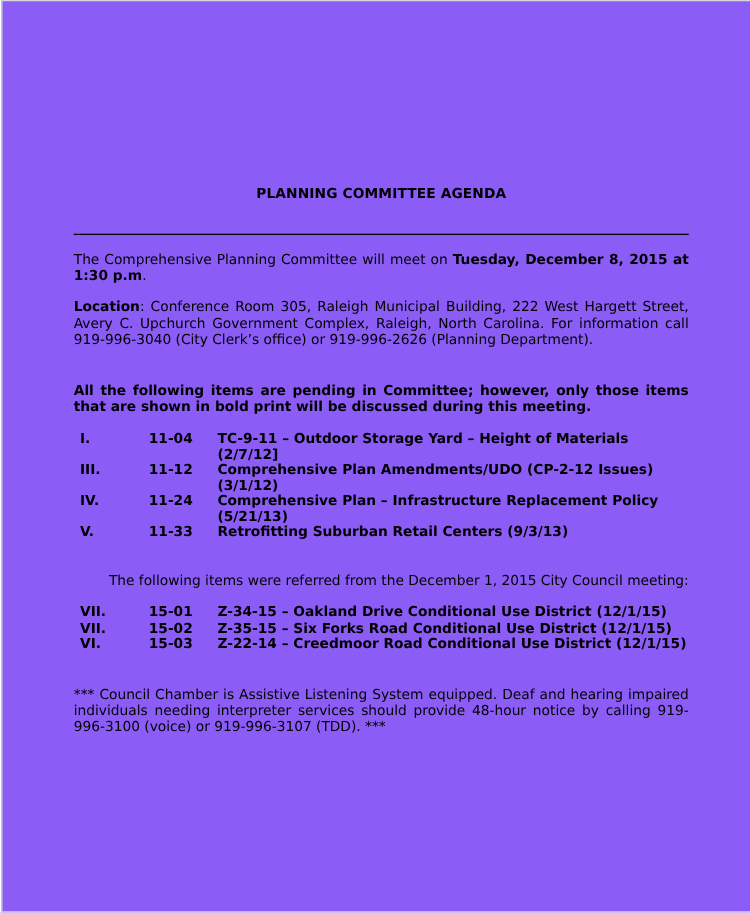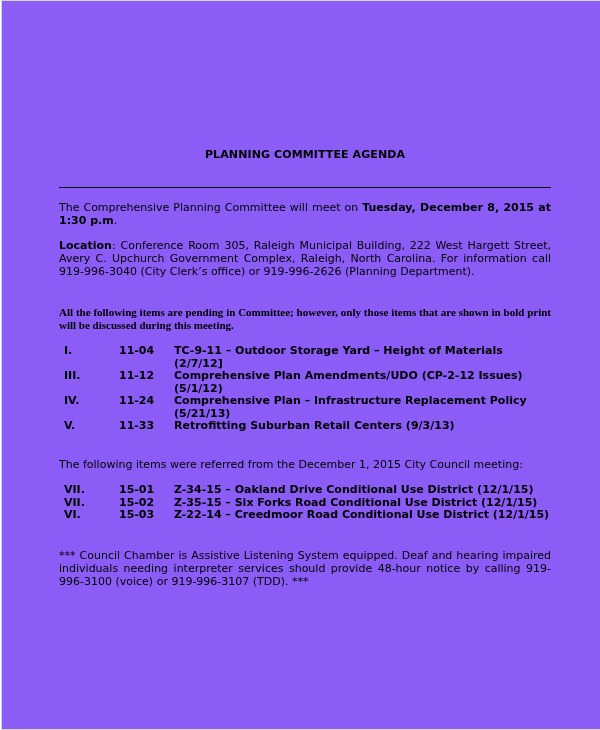--- a/index.html
+++ b/index.html
@@ -52,22 +52,22 @@
     .para {
       position: absolute;
       left: 0;
       width: 492px;
       text-align: justify;
       margin: 0;
     }
     .para b { font-weight: bold; }
     .p-meeting { top: 200px; }
     .p-location { top: 238px; }
-    .p-pending { top: 305px; font-weight: bold; font-family: Liberation Serif, serif; }
-    .p-referred { top: 457px; text-align: left; }
+    .p-pending { top: 305px; font-weight: bold; }
+    .p-referred { top: 457px; text-align: right; }
     .p-notice { top: 548px; }
     .agenda {
       position: absolute;
       left: 5px;
       width: 487px;
       margin: 0;
       padding: 0;
       list-style: none;
       font-weight: bold;
       font-size: 11px;
@@ -102,21 +102,21 @@
 
     <ul class="agenda agenda-1">
       <li>
         <span class="num">I.</span>
         <span class="code">11-04</span>
         <span class="desc">TC-9-11 – Outdoor Storage Yard – Height of Materials (2/7/12]</span>
       </li>
       <li>
         <span class="num">III.</span>
         <span class="code">11-12</span>
-        <span class="desc">Comprehensive Plan Amendments/UDO (CP-2-12 Issues) (5/1/12)</span>
+        <span class="desc">Comprehensive Plan Amendments/UDO (CP-2-12 Issues) (3/1/12)</span>
       </li>
       <li>
         <span class="num">IV.</span>
         <span class="code">11-24</span>
         <span class="desc">Comprehensive Plan – Infrastructure Replacement Policy (5/21/13)</span>
       </li>
       <li>
         <span class="num">V.</span>
         <span class="code">11-33</span>
         <span class="desc">Retrofitting Suburban Retail Centers (9/3/13)</span>

